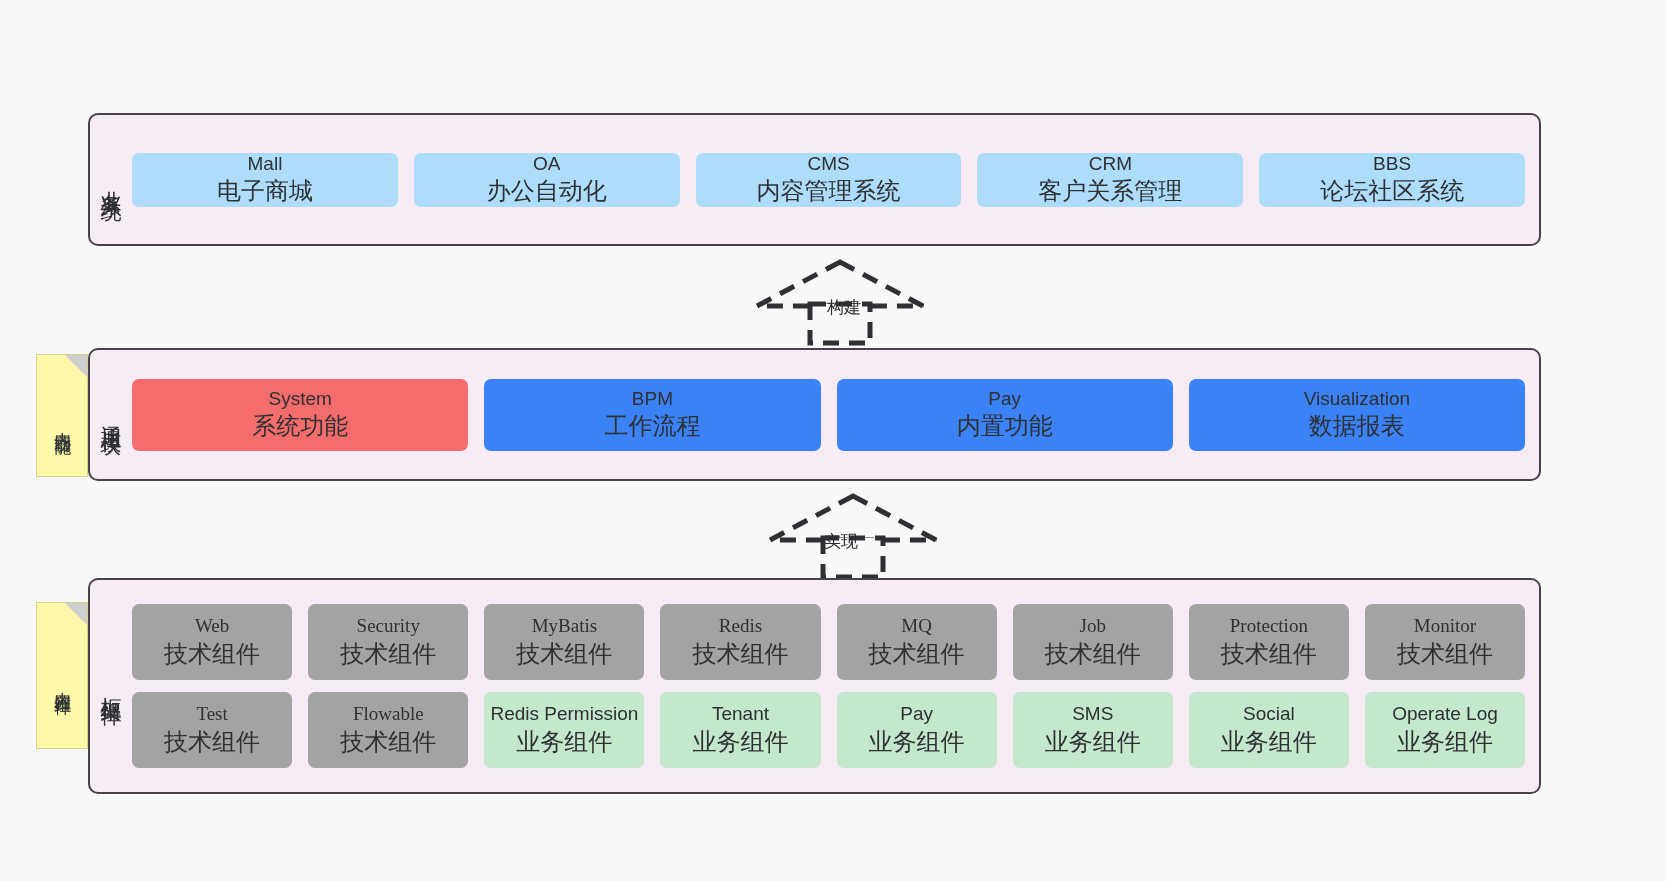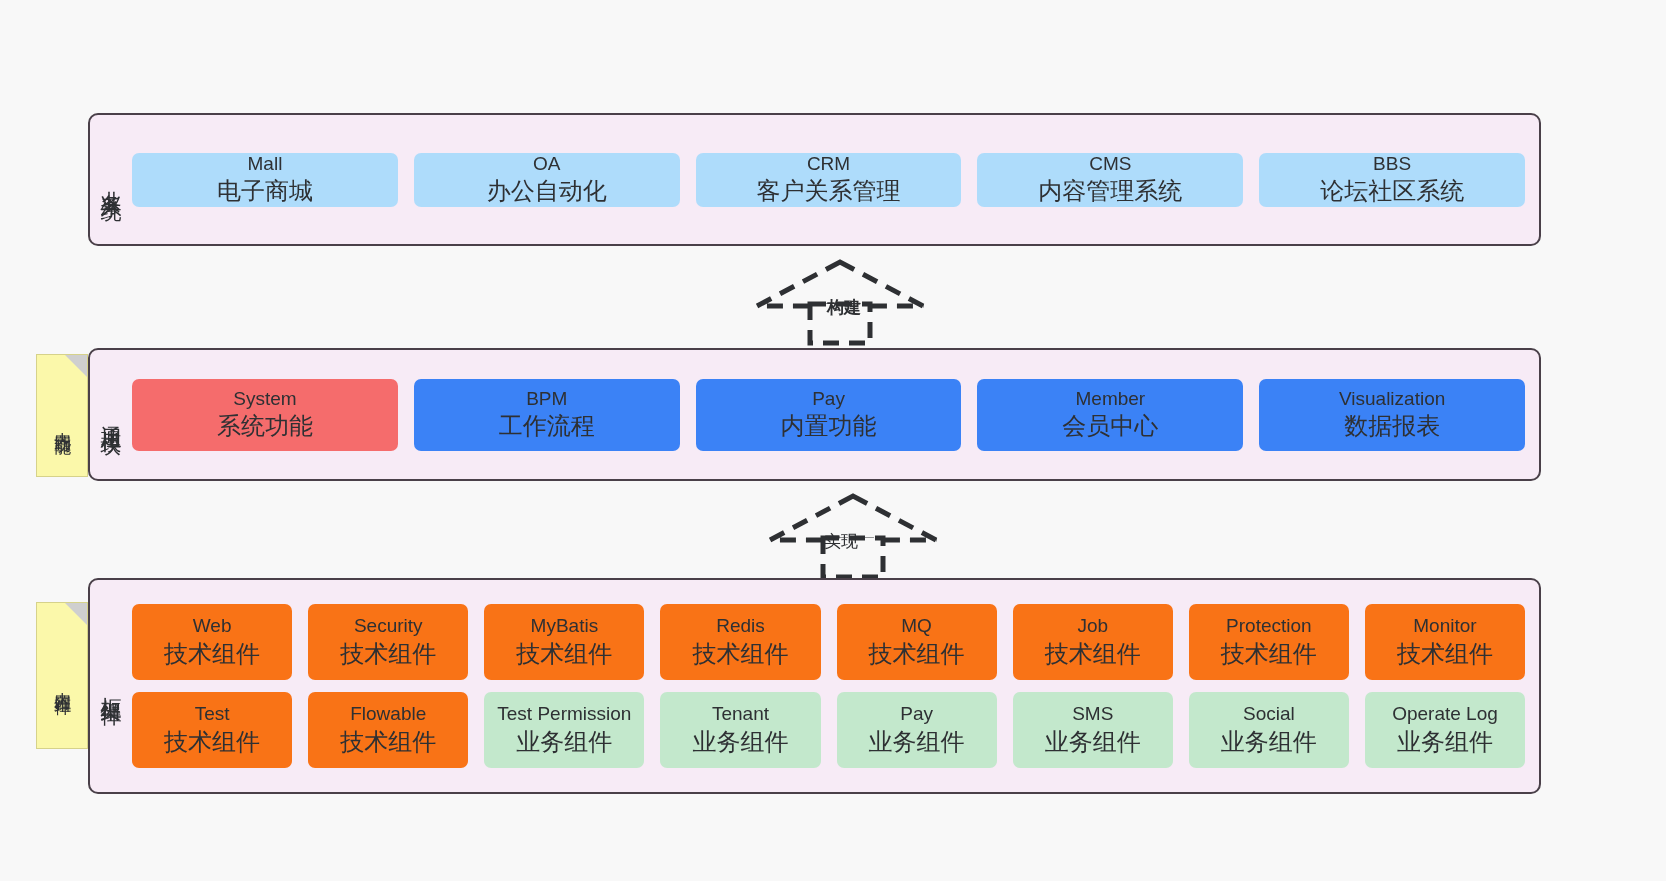--- a/index.html
+++ b/index.html
@@ -79,21 +79,21 @@
     line-height: 1.28;
     padding: 6px 4px;
     user-select: none;
   }
   .card .en { font-size: 19px; }
   .card .cn { font-size: 24px; }
 
   .card.blue        { background: #AEDCFB; }
   .card.red         { background: #F56C6C; }
   .card.pink        { background: #3b82f6; }
-  .card.green       { background: #f97316; }
+  .card.green       { background: #a3a3a3; font-family: Liberation Serif, serif; }
   .card.green-light { background: #C3E8CC; }
 
   
   #layer-business { left: 88px;  top: 113px; width: 1453px; height: 133px; }
   #layer-business .layer-body { height: 100%; }
   #layer-business .card { height: 54px; text-align: center; }
 
   
   #layer-common { left: 88px;  top: 348px; width: 1453px; height: 133px; }
   #layer-common .layer-body { height: 100%; }
@@ -141,21 +141,21 @@
     position: absolute;
     left: 50%;
     transform: translateX(-50%);
     font-size: 17px;
     color: #2E3033;
     background: transparent;
     white-space: nowrap;
   }
 
   #arrow-build      { left: 755px; top: 258px;  width: 170px; height: 85px; }
-  #arrow-build .arrow-label   { top: 38px; left: 72px; transform: none; font-weight: bold; }
+  #arrow-build .arrow-label   { top: 38px; left: 72px; transform: none; }
   #arrow-implement  { left: 768px; top: 492px;  width: 170px; height: 85px; }
   #arrow-implement .arrow-label { top: 38px; left: 56px; transform: none; }
 </style>
 </head>
 <body>
 
 <div id="canvas">
 
   <div class="layer" id="layer-business">
     <div class="layer-title">业务系统</div>
@@ -163,26 +163,26 @@
 
       <div class="card blue">
         <span class="en">Mall</span>
         <span class="cn">电子商城</span>
       </div>
       <div class="card blue">
         <span class="en">OA</span>
         <span class="cn">办公自动化</span>
       </div>
       <div class="card blue">
+        <span class="en">CMS</span>
+        <span class="cn">内容管理系统</span>
+      </div>
+      <div class="card blue">
         <span class="en">CRM</span>
         <span class="cn">客户关系管理</span>
-      </div>
-      <div class="card blue">
-        <span class="en">CMS</span>
-        <span class="cn">内容管理系统</span>
       </div>
       <div class="card blue">
         <span class="en">BBS</span>
         <span class="cn">论坛社区系统</span>
       </div>
 
     </div>
   </div>
 
   <div class="arrow" id="arrow-build">
@@ -208,24 +208,20 @@
         <span class="en">System</span>
         <span class="cn">系统功能</span>
       </div>
       <div class="card pink">
         <span class="en">BPM</span>
         <span class="cn">工作流程</span>
       </div>
       <div class="card pink">
         <span class="en">Pay</span>
         <span class="cn">内置功能</span>
-      </div>
-      <div class="card pink">
-        <span class="en">Member</span>
-        <span class="cn">会员中心</span>
       </div>
       <div class="card pink">
         <span class="en">Visualization</span>
         <span class="cn">数据报表</span>
       </div>
 
     </div>
   </div>
 
   <div class="arrow" id="arrow-implement">
@@ -283,21 +279,21 @@
       <div class="row">
         <div class="card green">
           <span class="en">Test</span>
           <span class="cn">技术组件</span>
         </div>
         <div class="card green">
           <span class="en">Flowable</span>
           <span class="cn">技术组件</span>
         </div>
         <div class="card green-light">
-          <span class="en">Test Permission</span>
+          <span class="en">Redis Permission</span>
           <span class="cn">业务组件</span>
         </div>
         <div class="card green-light">
           <span class="en">Tenant</span>
           <span class="cn">业务组件</span>
         </div>
         <div class="card green-light">
           <span class="en">Pay</span>
           <span class="cn">业务组件</span>
         </div>

